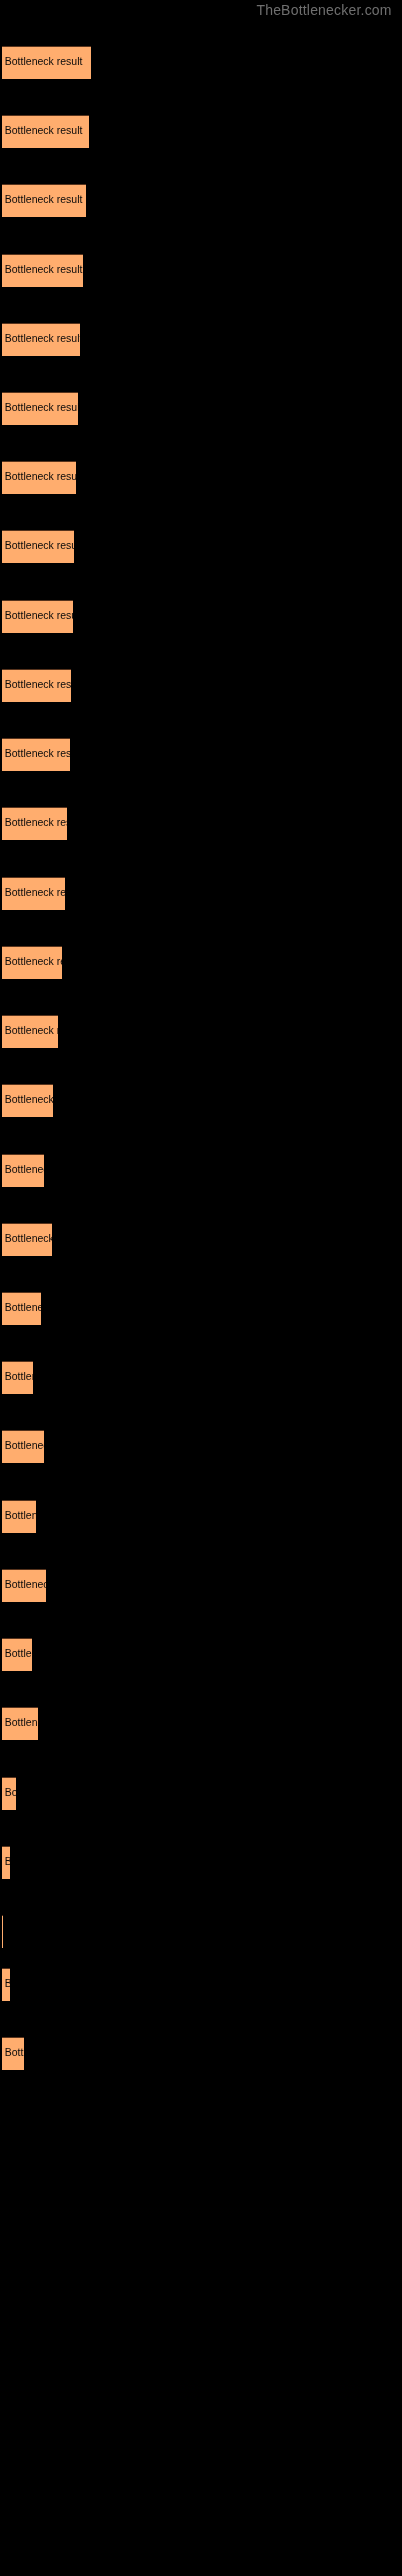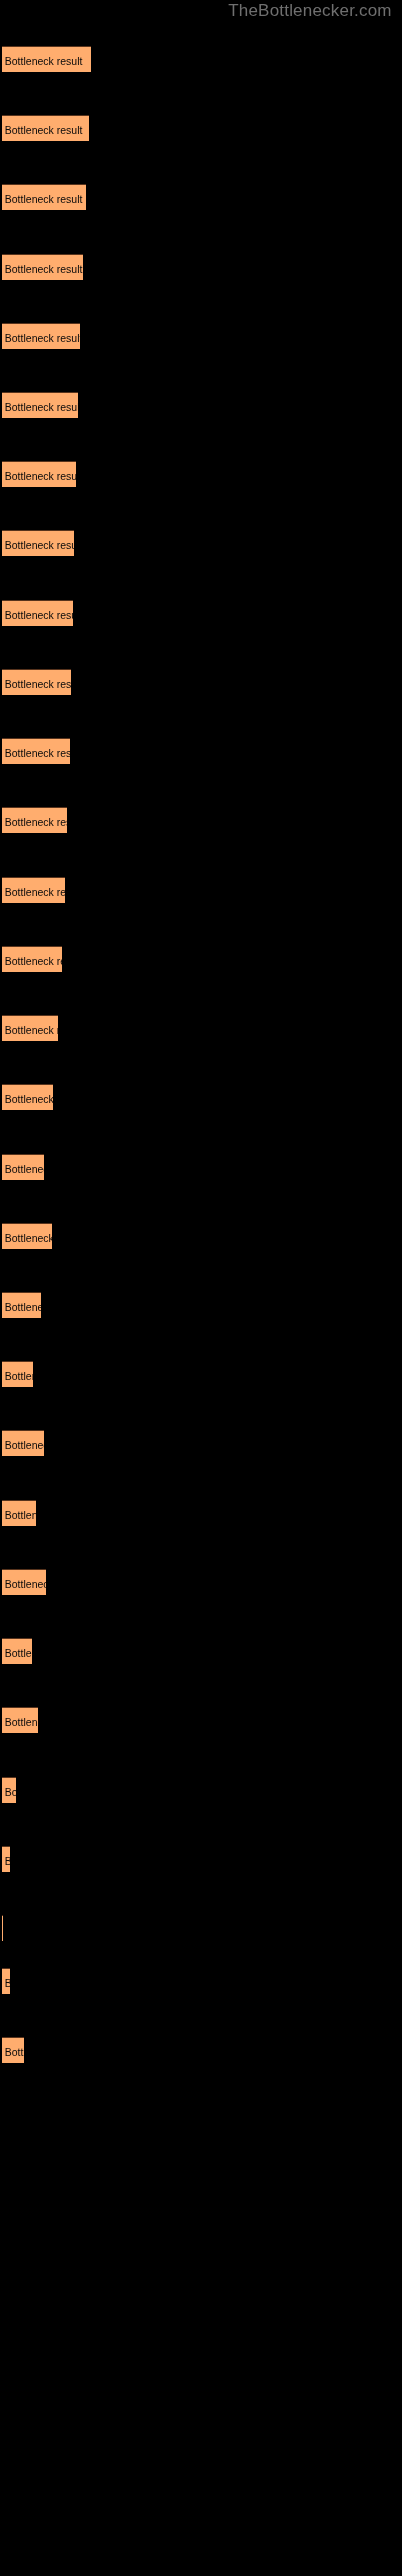--- a/index.html
+++ b/index.html
@@ -20,21 +20,21 @@
     top: 0; left: 0;
     width: 403px;
     height: 2576px;
     background: #000000;
   }
   #site-title {
     position: absolute;
     top: 1.6px;
     right: 11.3px;
     font-family: "Liberation Sans", sans-serif;
-    font-size: 17px;
+    font-size: 14px;
     line-height: 17.7px;
     letter-spacing: 0.2px;
     color: #6f6f6f;
     white-space: nowrap;
     text-align: right;
   }
   #bars-layer {
     position: absolute;
     top: 0; left: 0;
     width: 403px;
@@ -43,21 +43,21 @@
   .bar-row {
     position: absolute;
     left: 0;
     height: 32px;
     width: 403px;
   }
   .bar {
     position: absolute;
     left: 1.6px;
     top: 0;
-    height: 26px;
+    height: 33px;
     background: #ffad6e;
     border-top: 1.6px solid #57331c;
     box-sizing: border-box;
     overflow: hidden;
     white-space: nowrap;
   }
   .bar-label {
     position: absolute;
     left: 3.2px;
     top: 0;

